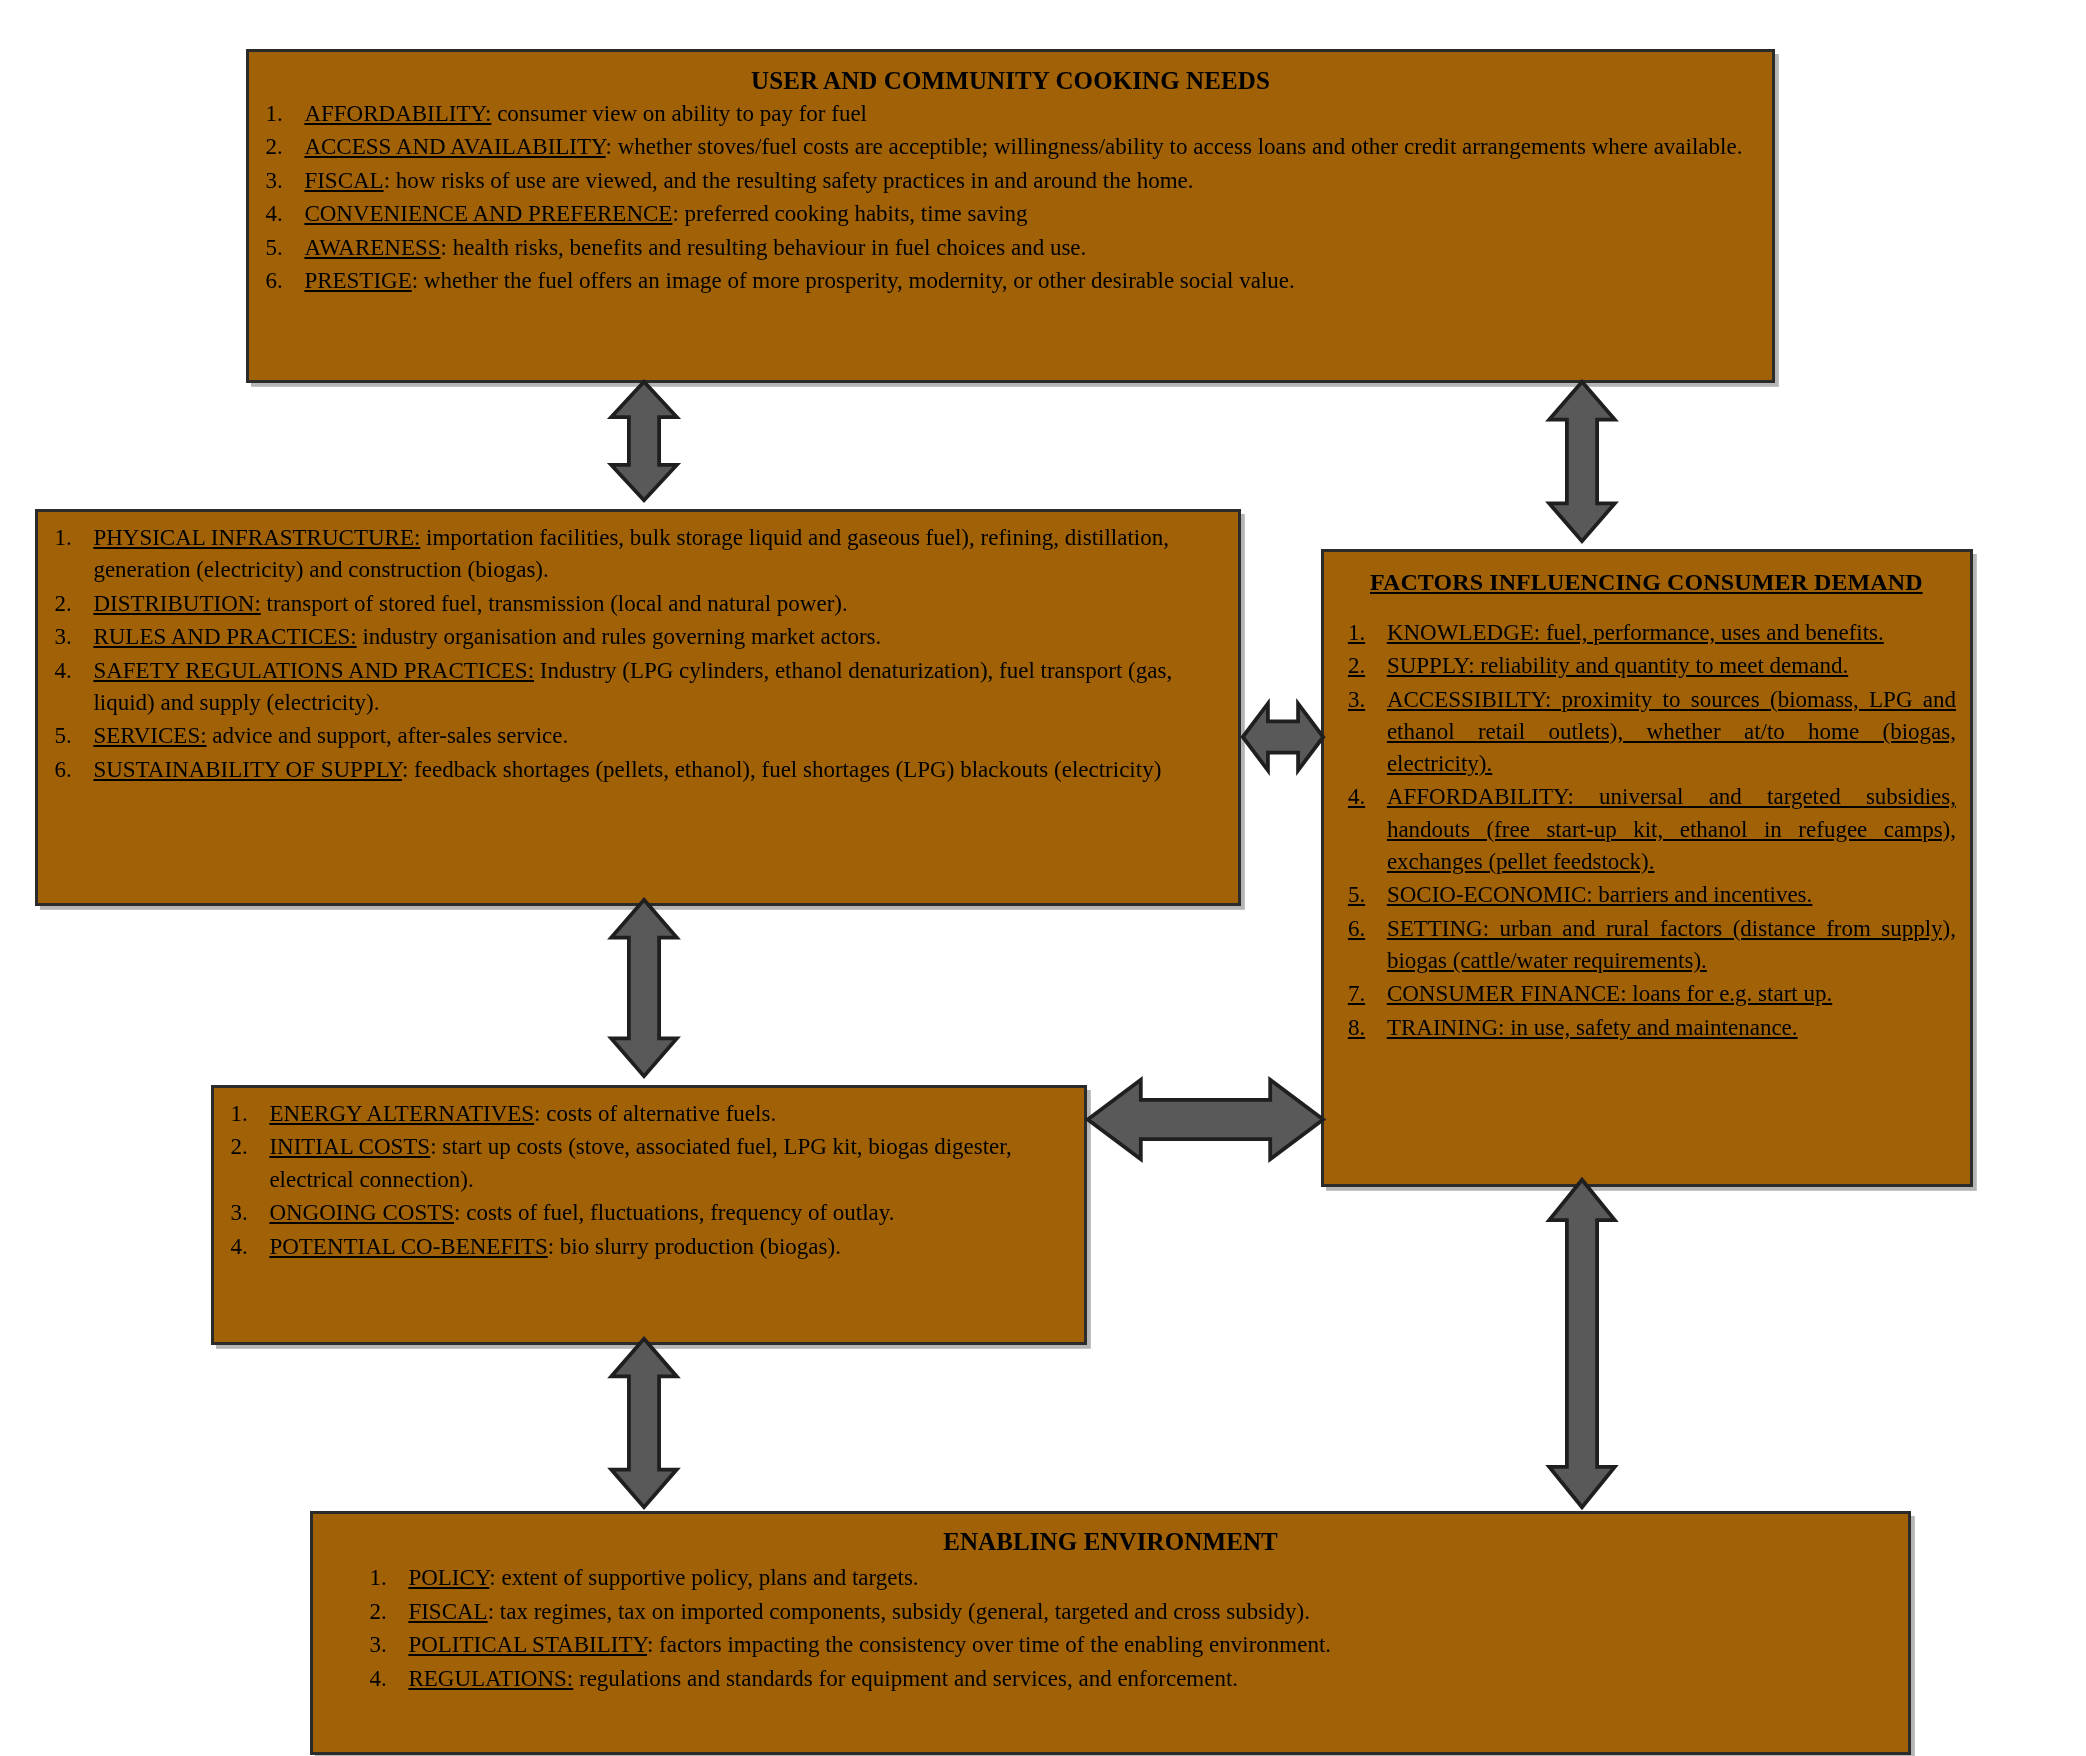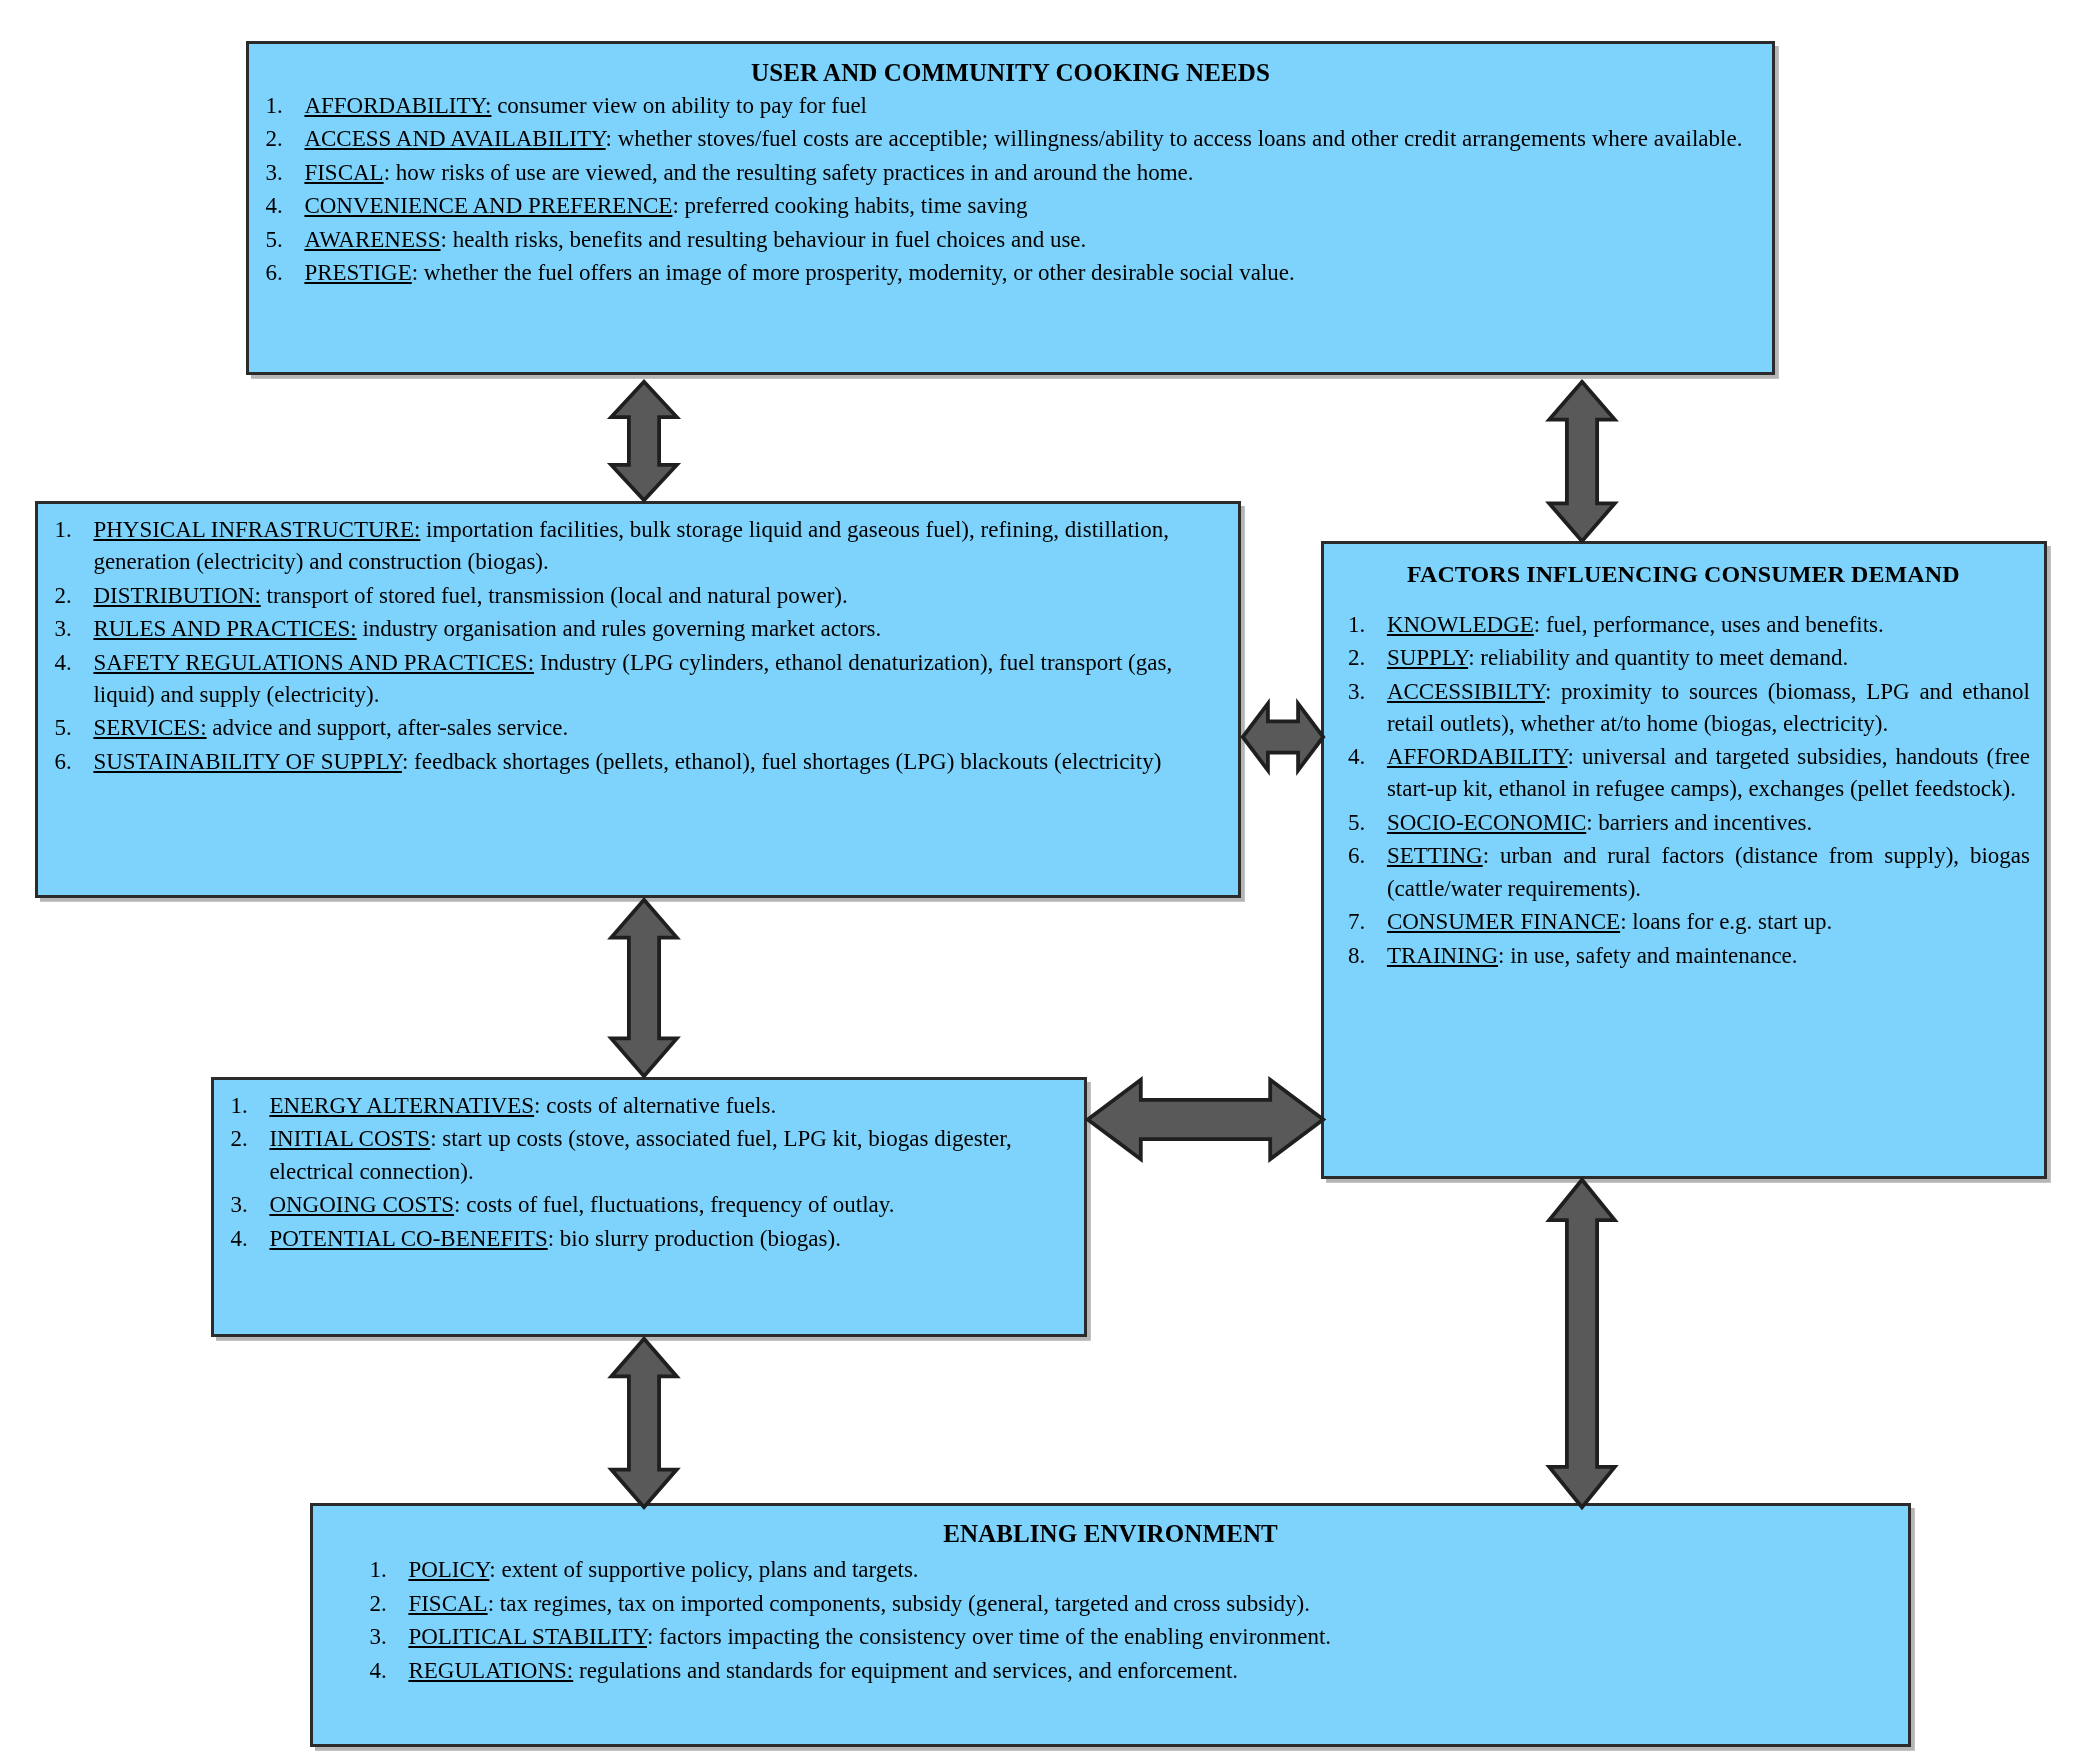--- a/index.html
+++ b/index.html
@@ -17,24 +17,25 @@
     width: 2087px;
     height: 1756px;
     background: #ffffff;
     overflow: hidden;
   }
 
   
   .box {
     position: absolute;
     box-sizing: border-box;
-    background: #7dd3fc;
+    background: #a16207;
     border: 3.2px solid #2b2b2b;
     box-shadow: 4.4px 4.4px 0 -0.6px rgba(120,120,120,0.55);
     padding: 10px 16.4px 11.3px 16.4px;
+    margin-top: 8px;
   }
   .box-title {
     text-align: center;
     font-weight: bold;
     font-size: 25px;
     letter-spacing: 0.1px;
     margin: 10px 0 6.3px 0;
     line-height: 1.18;
   }
   .box-title.tight { margin: 3.8px 0 2.5px 0; }
@@ -142,21 +143,21 @@
         <span class="num">5.</span>
         <span class="body"><span class="term">SERVICES:</span><span>  advice and support, after-sales service.</span></span>
       </li>
       <li>
         <span class="num">6.</span>
         <span class="body"><span class="term">SUSTAINABILITY OF SUPPLY</span><span>: feedback shortages (pellets, ethanol), fuel shortages (LPG) blackouts (electricity)</span></span>
       </li>
     </ol>
   </div>
 
-  <div class="box" id="box-consumer-demand" style="left:1321px; top:541px; width:726px; height:638px; padding-left:12.6px; padding-right:14px;">
+  <div class="box" id="box-consumer-demand" style="left:1321px; top:541px; width:652px; height:638px; padding-left:12.6px; padding-right:14px;text-decoration:underline;">
     <div class="box-title tight" style="font-size:24px; margin:6.3px 0 20px 0;">FACTORS INFLUENCING CONSUMER DEMAND</div>
     <ol class="items justify num-narrow" style="padding-left:11.3px;">
       <li>
         <span class="num">1.</span>
         <span class="body"><span class="term">KNOWLEDGE</span><span>: fuel, performance, uses and benefits.</span></span>
       </li>
       <li>
         <span class="num">2.</span>
         <span class="body"><span class="term">SUPPLY</span><span>: reliability and quantity to meet demand.</span></span>
       </li>

